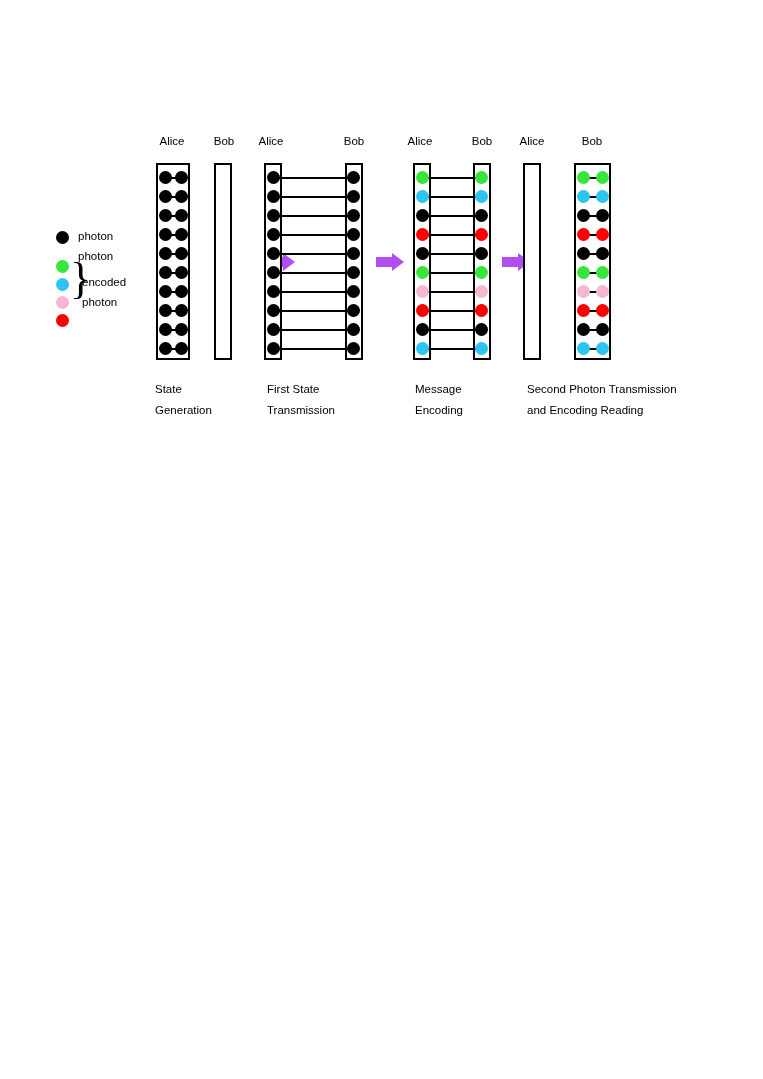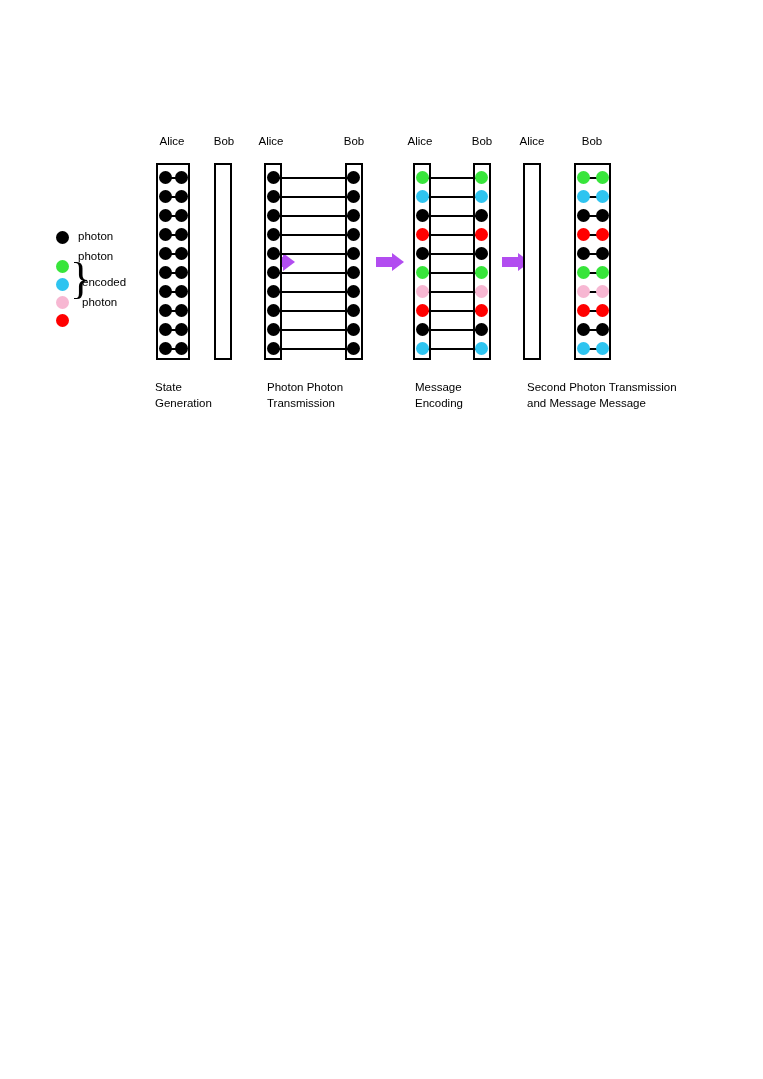--- a/index.html
+++ b/index.html
@@ -58,21 +58,21 @@
     box-sizing: border-box;
   }
   .link {
     position: absolute;
     height: 1.5px;
     background: #000000;
   }
   .caption {
     position: absolute;
     font-size: 11.5px;
-    line-height: 16px;
+    line-height: 21px;
     white-space: pre-line;
   }
 
   
   .arrow-wrap { position: absolute; }
   .arrow-body {
     position: absolute;
     left: 0; top: 4px;
     width: 17px; height: 10px;
     background: #b24df0;
@@ -218,21 +218,21 @@
 
       <div class="link" style="left:275px; top:329px; width:76px;"></div>
       <span class="dot" style="left:267px; top:323px; background:#000000;"></span>
       <span class="dot" style="left:347px; top:323px; background:#000000;"></span>
 
       <div class="link" style="left:275px; top:348px; width:76px;"></div>
       <span class="dot" style="left:267px; top:342px; background:#000000;"></span>
       <span class="dot" style="left:347px; top:342px; background:#000000;"></span>
     </div>
 
-    <span class="caption" style="left:267px; top:379px; width:130px;">Photon Photon
+    <span class="caption" style="left:267px; top:379px; width:130px;">First State
 Transmission</span>
   </div>
 
   <div class="arrow-wrap" style="left:376px; top:253px; width:30px; height:18px;">
     <span class="arrow-body"></span>
       <span class="arrow-head"></span>
   </div>
 
   <div class="abs" style="left:0; top:0;">
     <span class="panel-label" style="left:390px; top:135px; width:60px;">Alice</span>
@@ -335,16 +335,16 @@
       <div class="link" style="left:586px; top:329px; width:14px;"></div>
       <span class="dot" style="left:577px; top:323px; background:#000000;"></span>
       <span class="dot" style="left:596px; top:323px; background:#000000;"></span>
 
       <div class="link" style="left:586px; top:348px; width:14px;"></div>
       <span class="dot" style="left:577px; top:342px; background:#2ec4f0;"></span>
       <span class="dot" style="left:596px; top:342px; background:#2ec4f0;"></span>
     </div>
 
     <span class="caption" style="left:527px; top:379px; width:200px;">Second Photon Transmission
-and Message Message</span>
+and Encoding Reading</span>
   </div>
 
 </div>
 
 </body></html>

